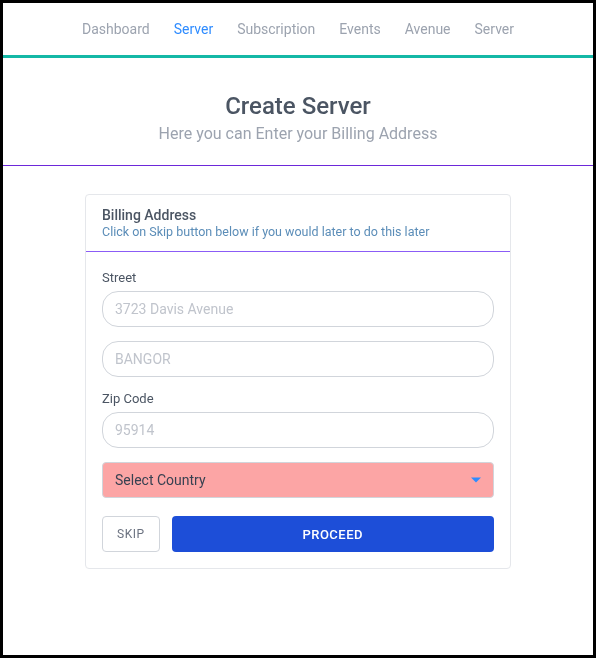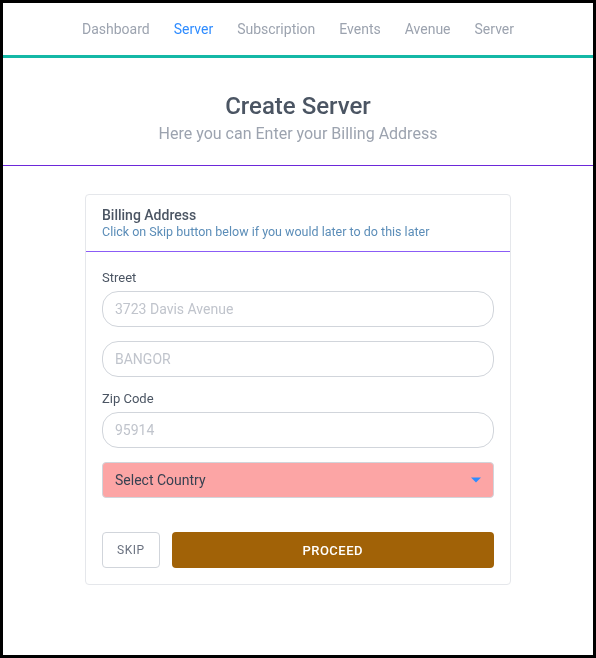--- a/index.html
+++ b/index.html
@@ -111,39 +111,39 @@
       transform: translateY(-50%);
       width: 0;
       height: 0;
       border-left: 5px solid transparent;
       border-right: 5px solid transparent;
       border-top: 5px solid #2f8cff;
     }
     .actions {
       display: flex;
       gap: 12px;
-      margin-top: 34px;
+      margin-top: 18px;
     }
     .btn-skip {
       padding: 10px 14px;
       border: 1px solid #d1d5db;
       border-radius: 4px;
       background: #fff;
       color: #6b7280;
       font-size: 12px;
       cursor: pointer;
       font-family: inherit;
       letter-spacing: 0.5px;
     }
     .btn-proceed {
       flex: 1;
       padding: 10px 14px;
       border: none;
       border-radius: 4px;
-      background: #a16207;
+      background: #1d4ed8;
       color: #fff;
       font-size: 13px;
       font-weight: 500;
       cursor: pointer;
       font-family: inherit;
       letter-spacing: 0.5px;
     }
   </style>
 </head>
 <body>

